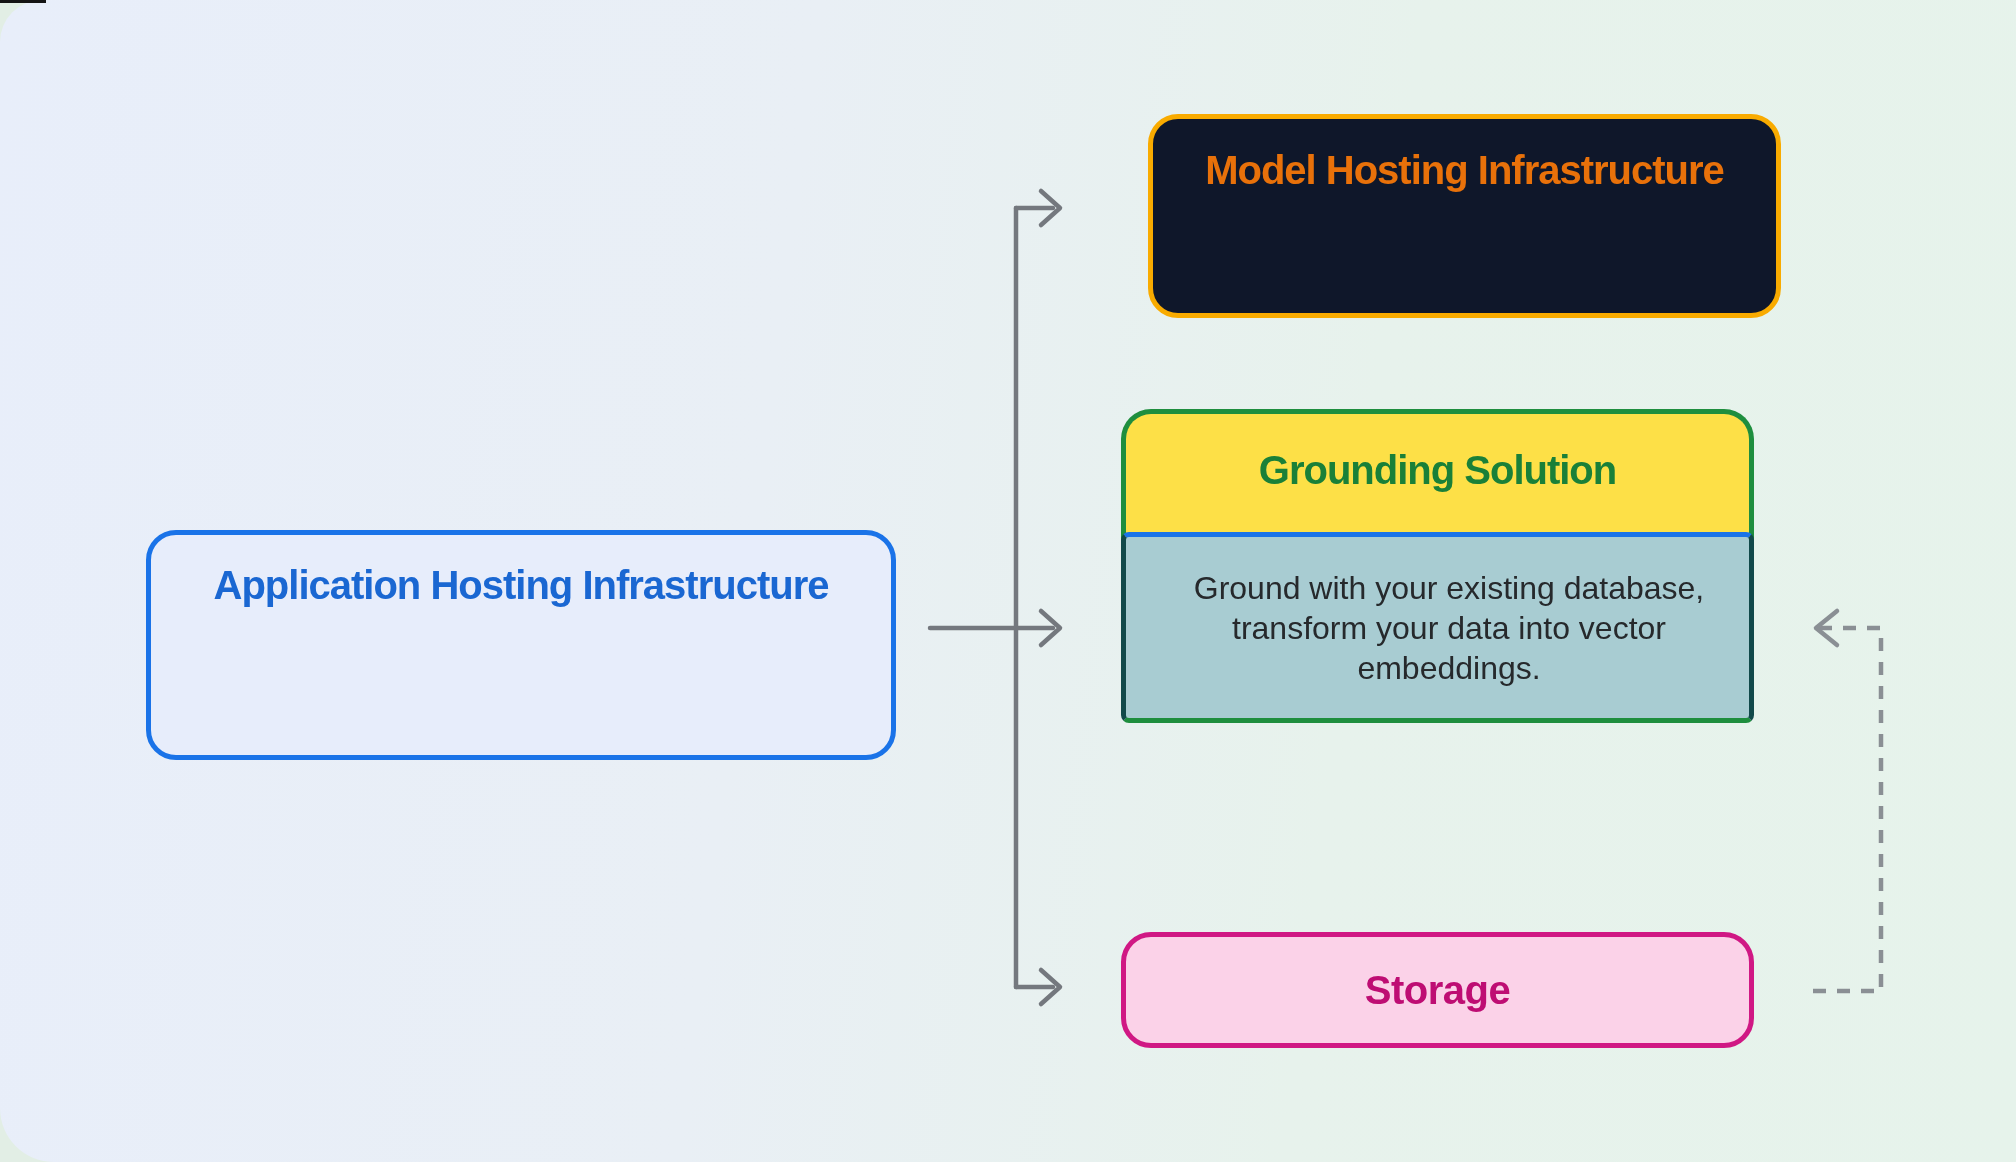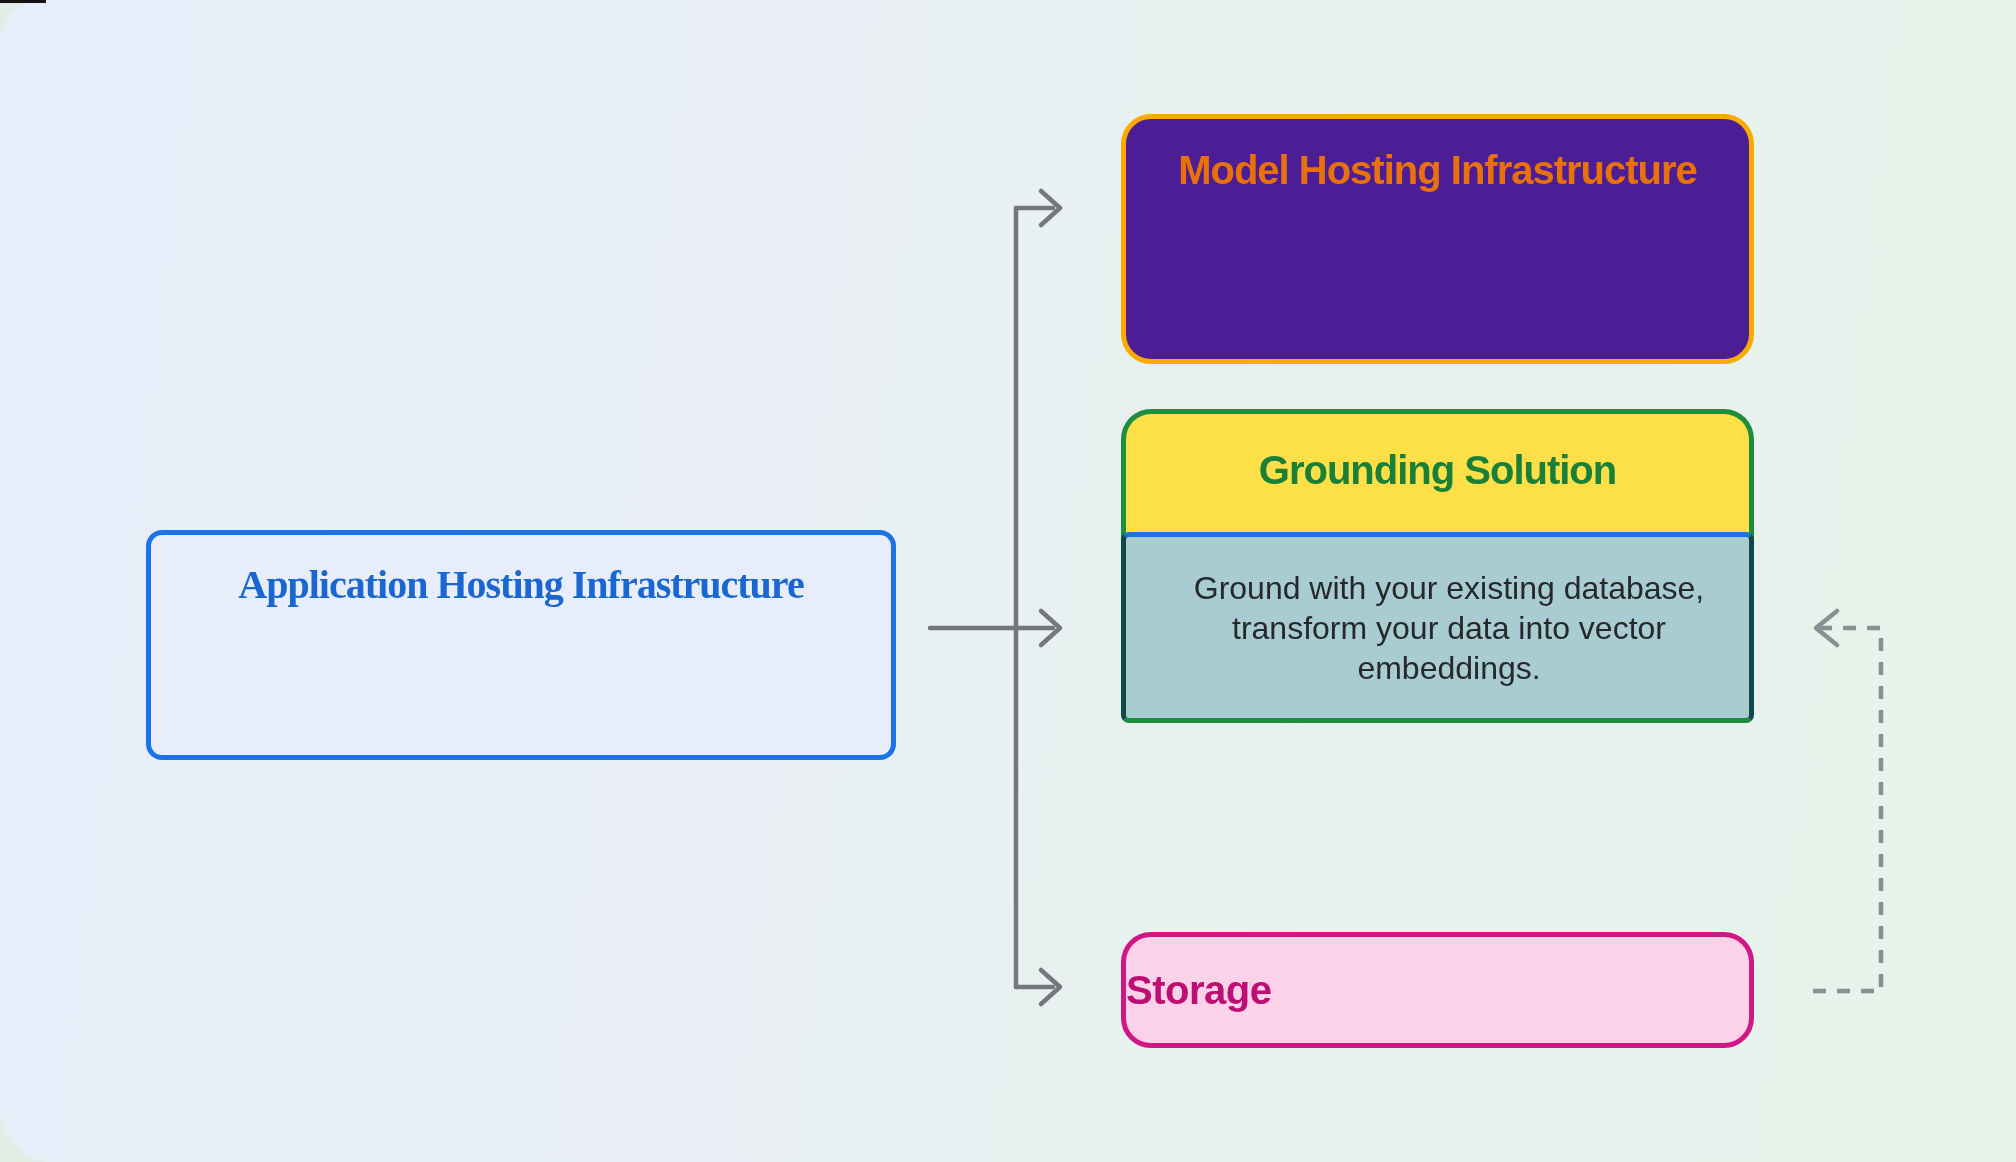--- a/index.html
+++ b/index.html
@@ -27,26 +27,25 @@
     background: #141414;
   }
   .node {
     position: absolute;
     box-sizing: border-box;
   }
   .app-box {
     left: 146px; top: 530px; width: 750px; height: 230px;
     background: #E7EDFB;
     border: 5px solid #1A73E8;
-    border-radius: 16px;
-    font-family: Liberation Serif, serif;
+    border-radius: 30px;
   }
   .model-box {
-    left: 1121px; top: 114px; width: 633px; height: 250px;
-    background: #4c1d95;
+    left: 1148px; top: 114px; width: 633px; height: 204px;
+    background: #0f172a;
     border: 5px solid #F9AB00;
     border-radius: 30px;
   }
   .grounding-top {
     left: 1121px; top: 409px; width: 633px; height: 175px;
     background: #fde047;
     border: 5px solid #1E8E3E;
     border-bottom: none;
     border-radius: 30px 30px 0 0;
   }
@@ -68,21 +67,21 @@
     align-items: center;
     justify-content: flex-end;
   }
   .storage-box {
     left: 1121px; top: 932px; width: 633px; height: 116px;
     background: #FBD2E8;
     border: 5px solid #D01884;
     border-radius: 30px;
     display: flex;
     align-items: center;
-    justify-content: flex-start;
+    justify-content: center;
   }
   .box-title {
     position: absolute;
     left: 0; right: 0;
     text-align: center;
     font-weight: bold;
     font-size: 40px;
     line-height: 48px;
     letter-spacing: -1px;
     white-space: nowrap;

